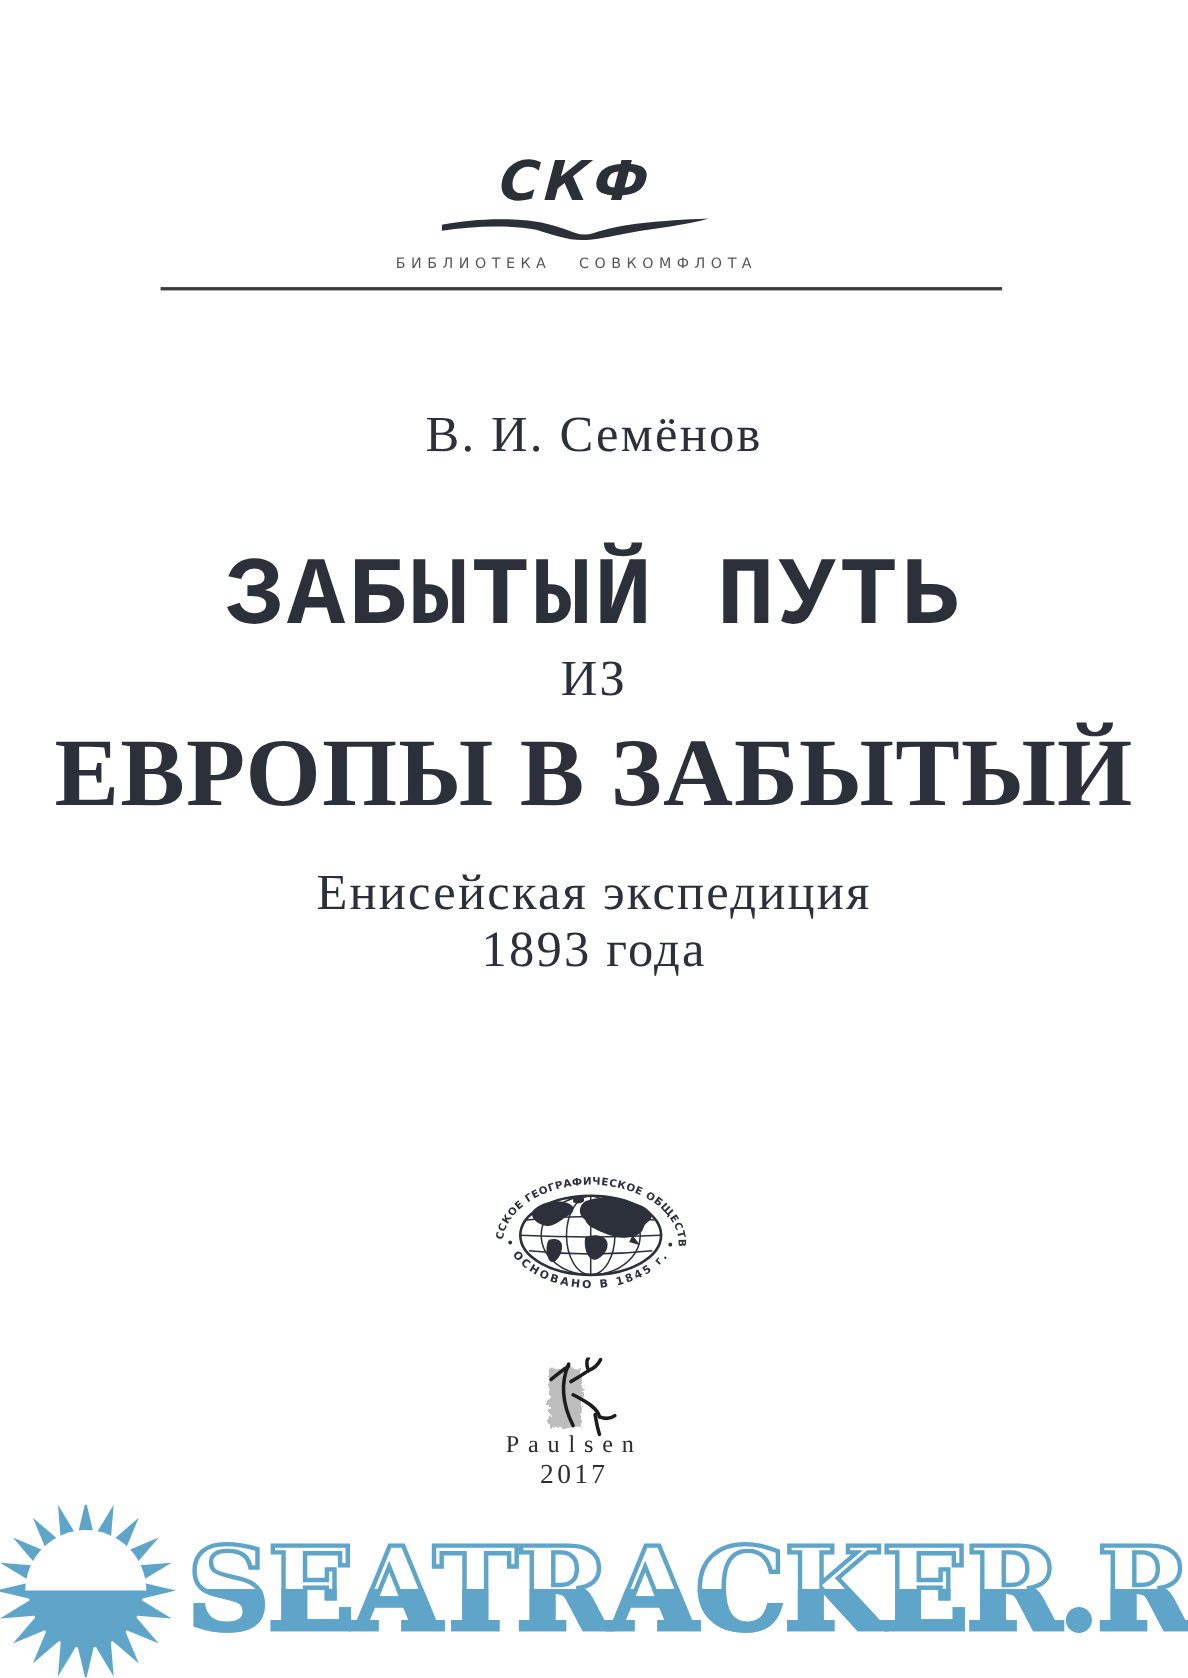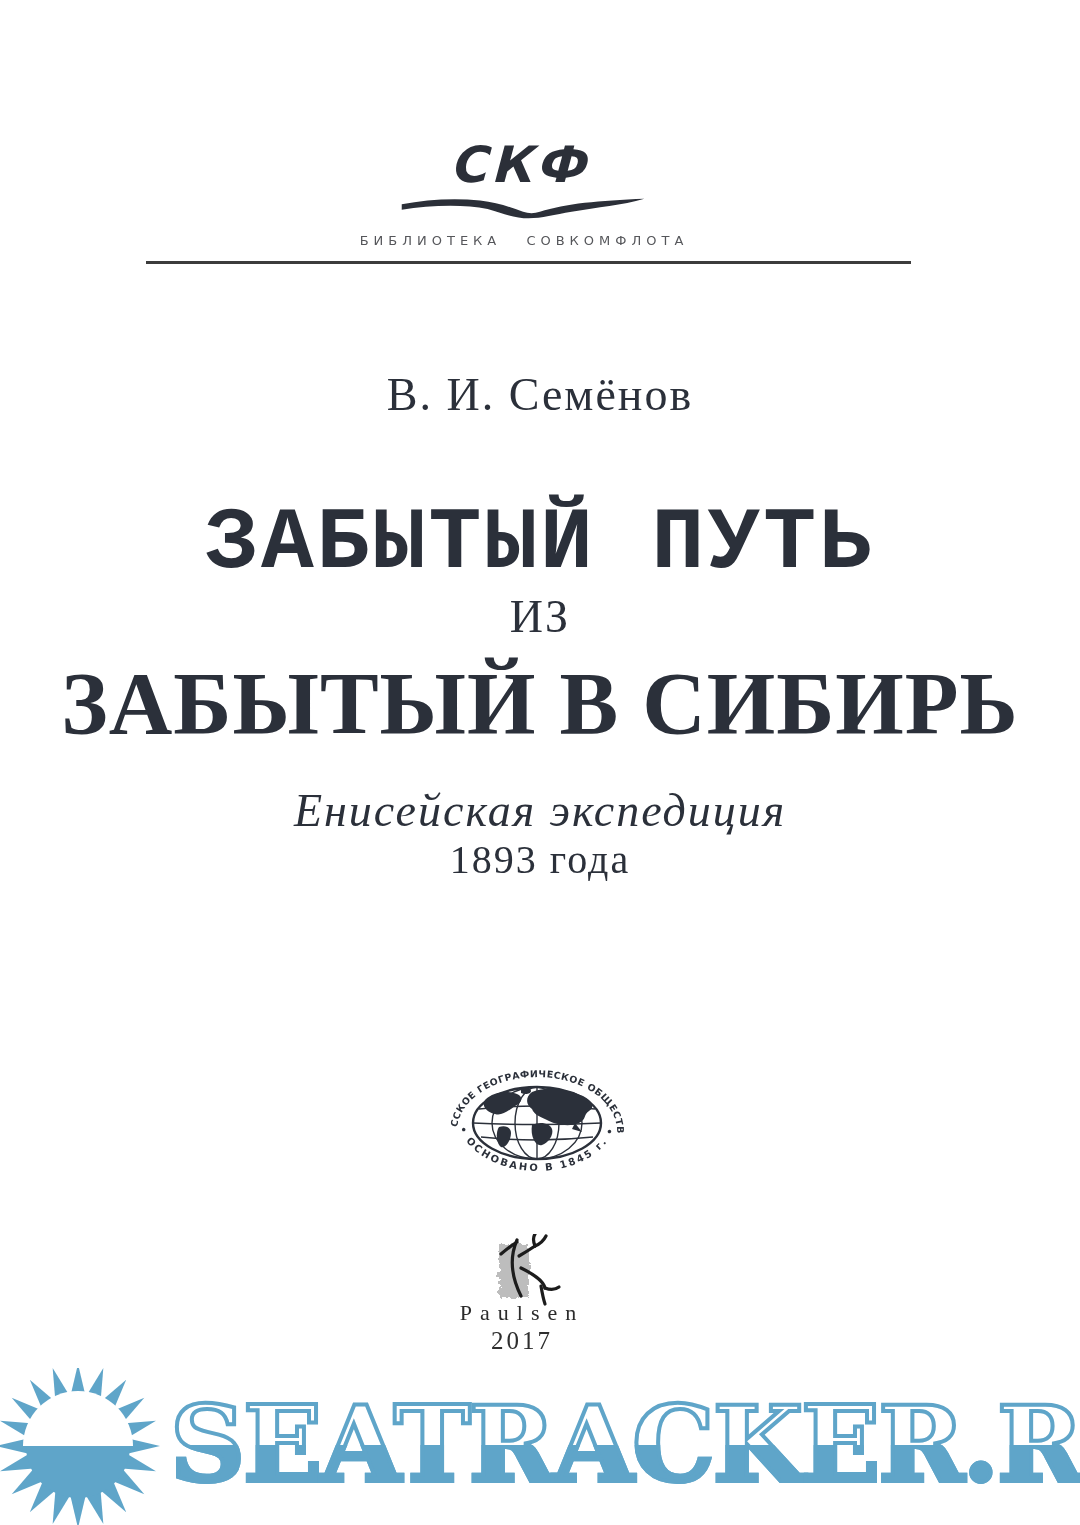--- a/index.html
+++ b/index.html
@@ -13,22 +13,22 @@
   .series{top:233px;font-family:"DejaVu Sans","Liberation Sans",sans-serif;
           font-size:13px;letter-spacing:5px;word-spacing:16px;color:#55565a;
           transform:translateX(-16px);}
   .rule{position:absolute;top:261px;left:146px;width:765px;height:3px;background:#3c3c3c;}
 
   
   .author{top:368px;font-size:46px;letter-spacing:2px;}
   .title1{top:500px;font-weight:bold;font-size:88px;line-height:1;letter-spacing:3px;font-family:Liberation Mono, monospace;}
   .title2{top:594px;font-weight:normal;font-size:46px;line-height:1;letter-spacing:2px;}
   .title3{top:660px;font-weight:bold;font-size:88px;line-height:1;letter-spacing:1px;}
-  .subtitle1{top:784px;font-size:46px;letter-spacing:2px;font-style:italic;}
-  .subtitle2{top:836px;font-size:40px;letter-spacing:2px;}
+  .subtitle1{top:784px;font-size:46px;letter-spacing:2px;}
+  .subtitle2{top:836px;font-size:46px;letter-spacing:2px;}
 
   
   .rgs{position:absolute;left:437px;top:1045px;}
   .paulsen-mark{position:absolute;left:483px;top:1234px;}
   .paulsen-name{top:1300px;font-size:22px;letter-spacing:8px;color:#2b2b2b;transform:translateX(-18px);}
   .imprint-year{top:1327px;font-size:25px;letter-spacing:3px;color:#2e2e2e;transform:translateX(-18px);}
 
   
   .wm{position:absolute;left:0;top:1368px;width:1080px;height:157px;overflow:hidden;}
   .wm-sun{position:absolute;left:-6px;top:-6px;}
@@ -53,21 +53,21 @@
         C70,11 34,12 4,17 Z"></path>
     </svg>
   </div>
 
   <div class="abs series">БИБЛИОТЕКА СОВКОМФЛОТА</div>
   <div class="rule"></div>
 
   <div class="abs author">В. И. Семёнов</div>
   <div class="abs title1">ЗАБЫТЫЙ ПУТЬ</div>
   <div class="abs title2">ИЗ</div>
-  <div class="abs title3">ЗАБЫТЫЙ В СИБИРЬ</div>
+  <div class="abs title3">ЕВРОПЫ В ЗАБЫТЫЙ</div>
   <div class="abs subtitle1">Енисейская экспедиция</div>
   <div class="abs subtitle2">1893 года</div>
 
   <div class="rgs">
     <svg width="200" height="150" viewBox="0 0 200 150" font-family="DejaVu Sans, Liberation Sans, sans-serif" fill="none">
       <defs>
         <path id="arcTop" d="M 20,86 A 80,54 0 0 1 180,86"></path>
         <path id="arcBot" d="M 20,70 A 80,56 0 0 0 180,70"></path>
       </defs>
       <g stroke="#2b303a" stroke-width="1.4">

